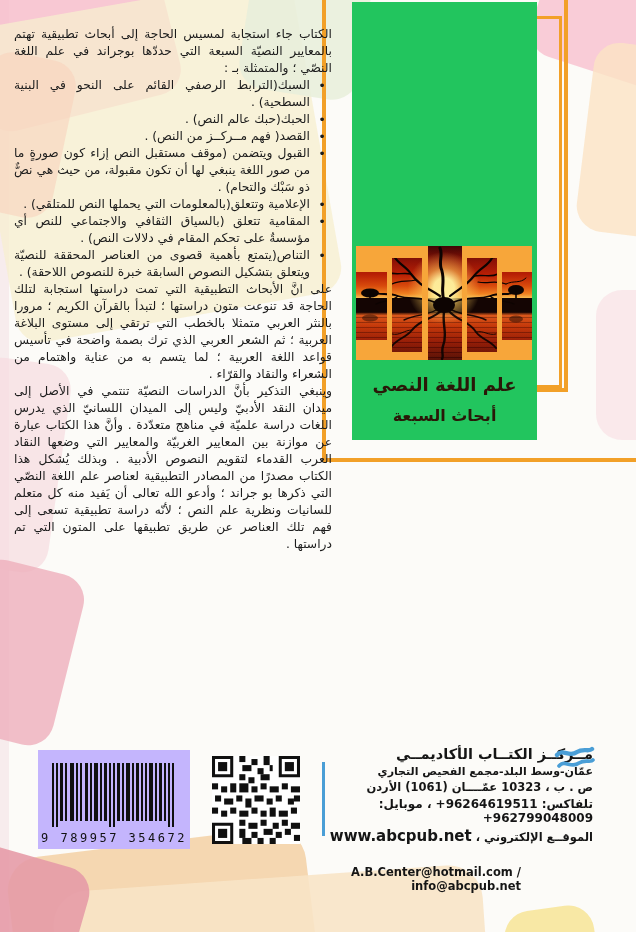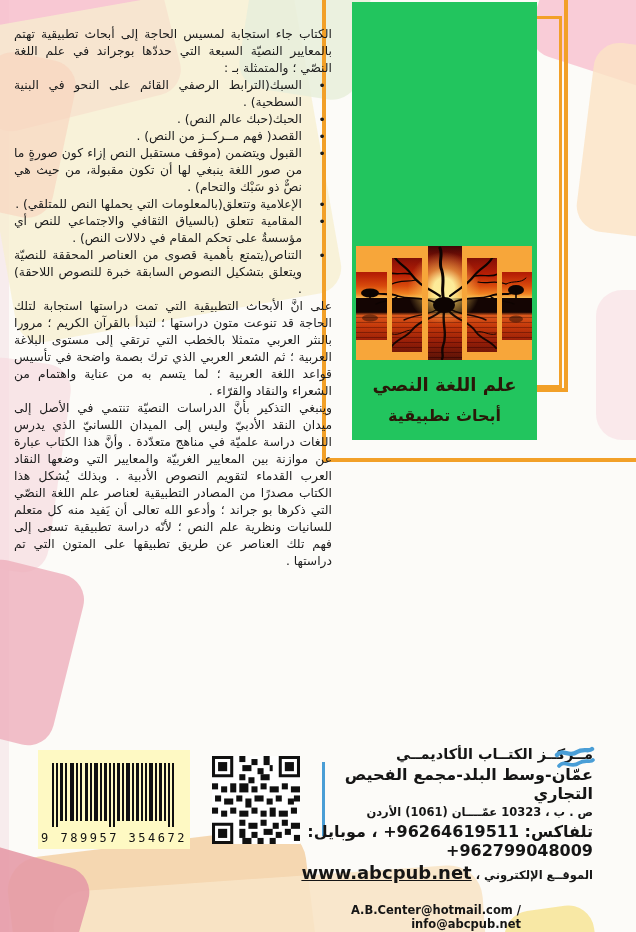--- a/index.html
+++ b/index.html
@@ -27,34 +27,34 @@
   .panel-caption{position:absolute;left:0;width:100%;text-align:center;color:#2a1808;
                  font-weight:bold;z-index:4;letter-spacing:1px;}
   .cap-title{top:372px;font-size:18px;}
   .cap-sub{top:404px;font-size:16px;}
   
   .body-text{position:absolute;left:14px;top:26px;width:318px;z-index:4;
              direction:rtl;text-align:justify;color:#1c1c1c;font-weight:normal;
              font-size:12.3px;line-height:17px;}
   .body-text p{margin:0;}
   .body-text ul{margin:0;padding:0 10px 0 0;list-style:none;}
-  .body-text li{position:relative;padding-right:20px;}
+  .body-text li{position:relative;padding-right:12px;}
   .body-text li::before{content:"•";position:absolute;right:-4px;top:0;font-size:13px;}
   
   .publisher{position:absolute;left:280px;top:746px;width:313px;z-index:4;direction:rtl;
              text-align:right;color:#151515;font-weight:bold;}
   .pub-name{font-size:14.5px;margin-left:78px;letter-spacing:.5px;}
-  .pub-line{font-size:16px;margin-top:2.5px;}
+  .pub-line{font-size:11px;margin-top:2.5px;}
   .pub-web{font-size:11.5px;}
-  .pub-web .latin{direction:ltr;unicode-bidi:embed;font-size:18px;text-decoration:underline;}
+  .pub-web .latin{direction:ltr;unicode-bidi:embed;font-size:15px;}
   .pub-emails{direction:ltr;text-align:right;font-size:11.5px;margin-top:20px;padding-right:72px;}
   .pub-logo{position:absolute;right:-2px;top:0;width:42px;height:28px;}
   .blue-vline{position:absolute;left:322px;top:762px;width:3px;height:74px;background:#4a9ed6;z-index:4;}
   
-  .barcode-card{position:absolute;left:38px;top:750px;width:152px;height:99px;background:#fef9c3;z-index:3;}
+  .barcode-card{position:absolute;left:38px;top:750px;width:152px;height:99px;background:#c4b5fd;z-index:3;}
   .barcode-card svg{position:absolute;left:14px;top:13px;}
   .isbn-digits{position:absolute;left:0;bottom:4px;width:100%;text-align:center;
                font-family:"DejaVu Sans Mono","Liberation Mono",monospace;
                font-size:12px;color:#111;letter-spacing:2.5px;}
   .qr{position:absolute;left:212px;top:756px;width:88px;height:88px;z-index:3;}
 </style>
 </head>
 <body>
 
 <div class="edge-strip"></div>
@@ -141,21 +141,21 @@
         <rect x="36" y="0" width="30" height="12"></rect>
         <rect x="36" y="106" width="30" height="8"></rect>
         <rect x="111" y="0" width="30" height="12"></rect>
         <rect x="111" y="106" width="30" height="8"></rect>
         <rect x="146" y="0" width="30" height="26"></rect>
         <rect x="146" y="94" width="30" height="20"></rect>
       </g>
     </svg>
   </div>
   <div class="panel-caption cap-title">علم اللغة النصي</div>
-  <div class="panel-caption cap-sub">أبحاث تطبيقية</div>
+  <div class="panel-caption cap-sub">أبحاث السبعة</div>
 </div>
 
 <div class="barcode-card">
   <svg width="124" height="66" viewBox="0 0 124 66">
     <g fill="#101010">
       <rect x="0" y="0" width="2" height="64"></rect>
         <rect x="4" y="0" width="2" height="64"></rect>
       <rect x="8" y="0" width="3" height="58"></rect>
         <rect x="13" y="0" width="2" height="58"></rect>
       <rect x="18" y="0" width="4" height="58"></rect>
@@ -253,19 +253,19 @@
 <div class="publisher">
   <svg class="pub-logo" viewBox="0 0 42 28">
     <g fill="none" stroke="#4a9ed6" stroke-linecap="round">
       <path d="M4 9 C10 2 16 12 24 6 C30 2 36 6 39 3" stroke-width="4.4"></path>
       <path d="M6 20 C12 13 18 23 26 17 C32 13 38 17 40 14" stroke-width="3.6"></path>
     </g>
   </svg>
   <div class="pub-name">مــركــز الكتــاب الأكاديمــي</div>
   <div class="pub-line">عمّان-وسط البلد-مجمع الفحيص التجاري</div>
   <div class="pub-line" style="font-size:11.5px;">ص . ب ، 10323 عمّــــان (1061) الأردن</div>
-  <div class="pub-line" style="font-size:16px;">تلفاكس: 96264619511+ ، موبايل: 962799048009+</div>
+  <div class="pub-line" style="font-size:12px;">تلفاكس: 96264619511+ ، موبايل: 962799048009+</div>
   <div class="pub-line pub-web">
     <span>الموقــع الإلكتروني ،</span>
     <span class="latin">www.abcpub.net</span>
   </div>
   <div class="pub-emails">A.B.Center@hotmail.com  / info@abcpub.net</div>
 </div>
 
 </body></html>

